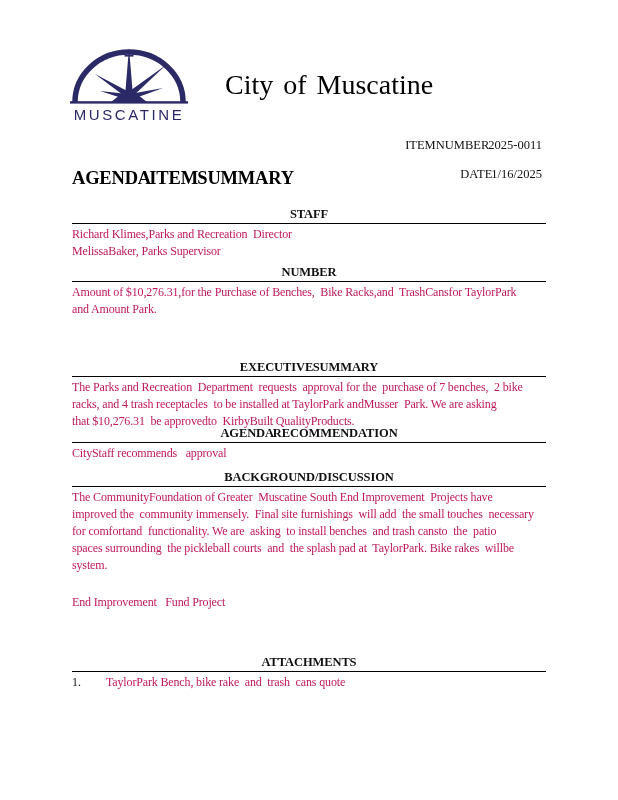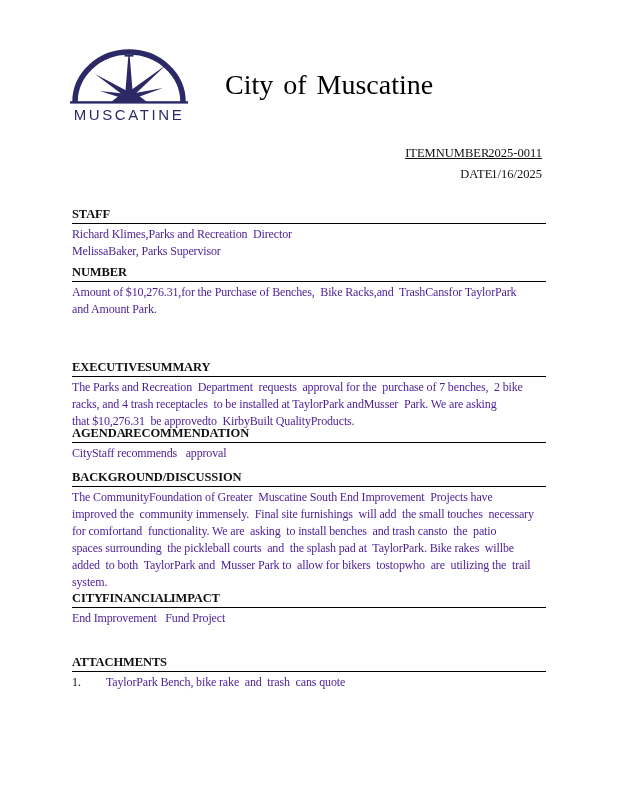--- a/index.html
+++ b/index.html
@@ -28,21 +28,21 @@
     white-space:nowrap;
   }
 
   
   .brand{
     position:absolute;left:225px;top:72px;
     font-size:28px;line-height:26px;word-spacing:3px;color:#000;
     white-space:nowrap;
   }
   .meta{position:absolute;right:76px;font-size:12.5px;line-height:15px;white-space:nowrap;text-align:right;}
-  #meta-item{top:146px;text-decoration:underline;}
+  #meta-item{top:138px;}
   #meta-date{top:167px;margin-left:44px;}
   .meta-label{font-weight:normal;word-spacing:-3px;}
   .meta-value{margin-left:-1px;}
 
   .doc-title{
     position:absolute;left:72px;top:168px;
     font-size:18.5px;font-weight:bold;letter-spacing:-0.2px;word-spacing:-5px;
     white-space:nowrap;color:#000;
   }
 
@@ -54,25 +54,26 @@
   #sec-reco{top:427px;}
   #sec-back{top:471px;}
   #sec-fin{top:592px;}
   #sec-att{top:656px;}
 
   .sec-head{
     font-size:12.5px;font-weight:bold;line-height:13px;
     letter-spacing:-0.1px;word-spacing:-3.5px;
     border-bottom:1.5px solid #000;
     padding-bottom:1.5px;
+    text-align:center;
   }
   .sec-body{margin-top:2px;}
   .line{
     font-size:12px;line-height:17px;letter-spacing:-0.15px;
-    white-space:pre;color:#4c1d95;
+    white-space:pre;color:#be185d;
   }
   .attach-row{display:flex;font-size:12px;line-height:17px;margin-top:2px;}
   .attach-num{width:34px;flex:0 0 34px;}
 </style>
 </head>
 <body>
 
 <div class="page">
 
   <div id="logo">
@@ -94,20 +95,21 @@
       <polygon points="60,48 93,42 60,54" fill="#2b2a66"></polygon>
     </svg>
     <div class="logo-name">MUSCATINE</div>
   </div>
 
   <div class="brand">City of Muscatine</div>
 
   <div class="meta" id="meta-item"><span class="meta-label">ITEM NUMBER</span><span class="meta-value">2025-0011</span></div>
   <div class="meta" id="meta-date"><span class="meta-label">DATE</span><span class="meta-value">1/16/2025</span></div>
 
+  <div class="doc-title">AGENDA ITEM SUMMARY</div>
 
   <section class="sec" id="sec-staff">
     <div class="sec-head">STAFF</div>
     <div class="sec-body">
       <div class="line">Richard Klimes,Parks and Recreation  Director</div>
       <div class="line">MelissaBaker, Parks Supervisor</div>
     </div>
   </section>
 
   <section class="sec" id="sec-subject">
@@ -134,27 +136,25 @@
     </div>
   </section>
 
   <section class="sec" id="sec-back">
     <div class="sec-head">BACKGROUND/DISCUSSION</div>
     <div class="sec-body">
       <div class="line">The CommunityFoundation of Greater  Muscatine South End Improvement  Projects have</div>
       <div class="line">improved the  community immensely.  Final site furnishings  will add  the small touches  necessary</div>
       <div class="line">for comfortand  functionality. We are  asking  to install benches  and trash cansto  the  patio</div>
       <div class="line">spaces surrounding  the pickleball courts  and  the splash pad at  TaylorPark. Bike rakes  willbe</div>
-      <div class="line">added  to both  TaylorPark and  Musser Park to  allow for bikers  tostopwho  are  utilizing the  trail</div>
       <div class="line">system.</div>
     </div>
   </section>
 
   <section class="sec" id="sec-fin">
-    <div class="sec-head">CITY FINANCIAL IMPACT</div>
     <div class="sec-body">
       <div class="line">End Improvement   Fund Project</div>
     </div>
   </section>
 
   <section class="sec" id="sec-att">
     <div class="sec-head">ATTACHMENTS</div>
     <div class="sec-body">
       <div class="attach-row">
         <span class="attach-num">1.</span>

